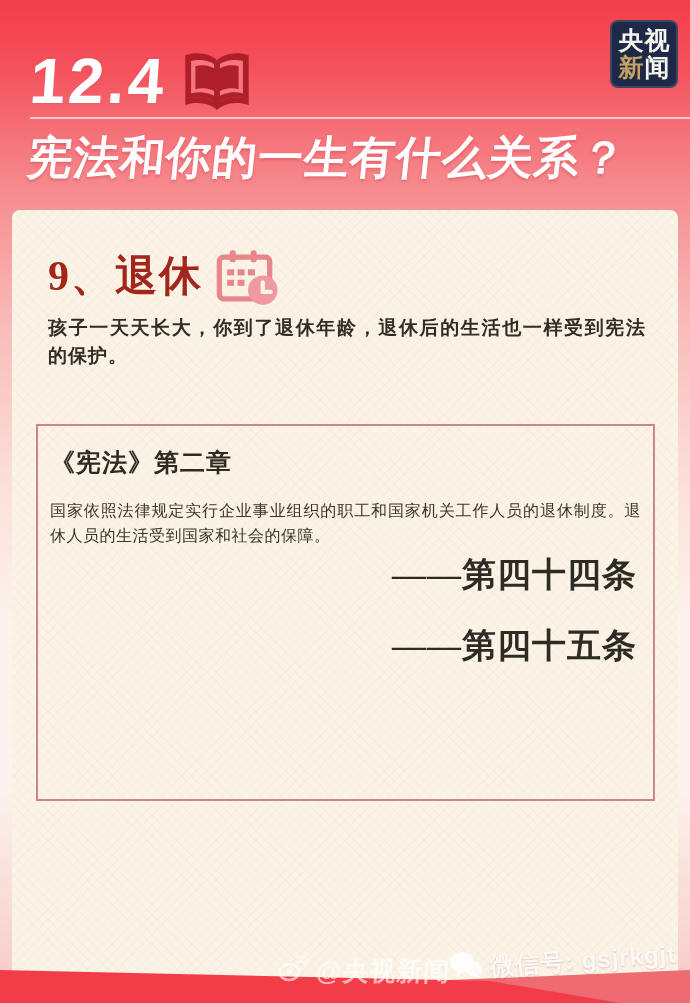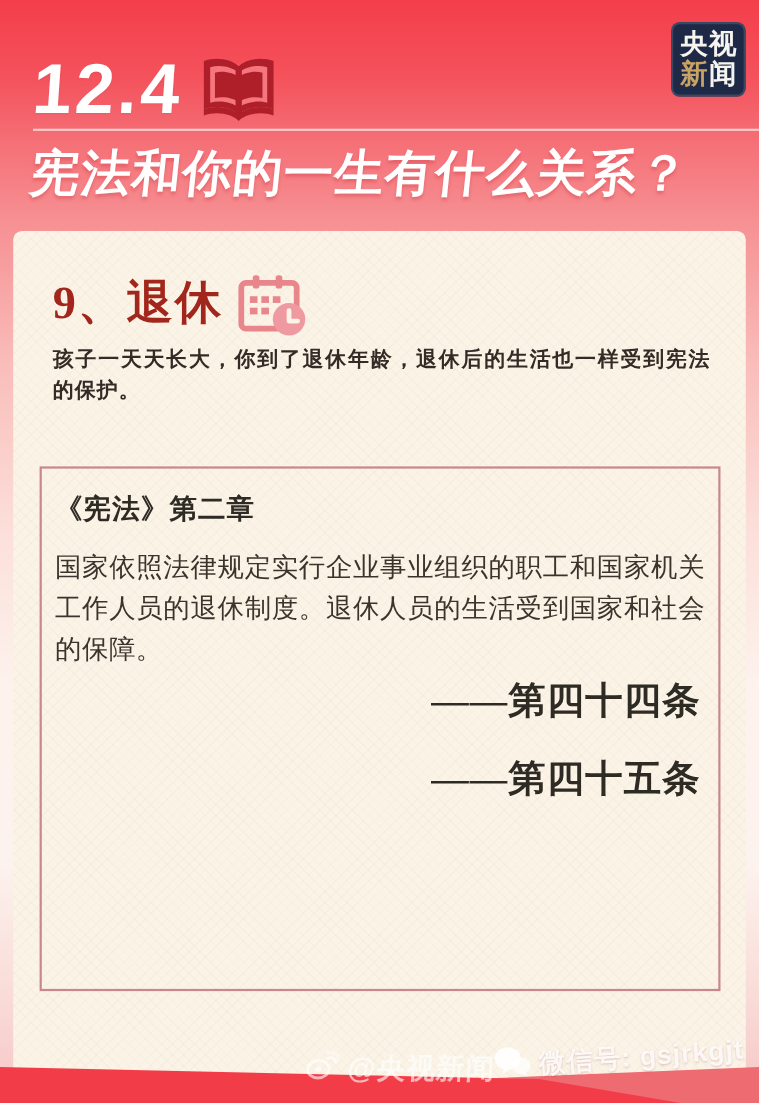--- a/index.html
+++ b/index.html
@@ -65,29 +65,29 @@
   }
   .calendar-icon-wrap { width:66px; height:60px; margin-left:12px; margin-top:4px; }
 
   .intro {
     position:absolute; left:36px; right:32px; top:104px;
     font-family:"Liberation Serif", serif; font-weight:700; font-size:19px;
     color:#332c26; line-height:1.45; letter-spacing:1px; text-align:justify;
   }
 
   .law-box {
-    position:absolute; left:24px; right:23px; top:214px; height:477px;
+    position:absolute; left:24px; right:23px; top:214px; height:377px;
     border:2px solid #c9878c; padding:20px 12px 0 12px;
   }
   .law-heading {
     font-family:"Liberation Serif", serif; font-weight:700; font-size:25px;
     color:#2e2a24; letter-spacing:1px; margin-bottom:20px;
   }
   .article-text {
-    font-family:"Liberation Serif", serif; font-weight:400; font-size:24px;
+    font-family:"Liberation Serif", serif; font-weight:400; font-size:16px;
     color:#3c342c; line-height:1.54; letter-spacing:.5px; text-align:justify;
   }
   .article-source {
     font-family:"Liberation Serif", serif; font-weight:700; font-size:34px;
     color:#2e2a24; text-align:right; margin:4px 4px 25px 0; letter-spacing:1px;
   }
 
   
   .bottom-bands { position:absolute; left:0; bottom:0; width:690px; height:72px; display:block; }
 

